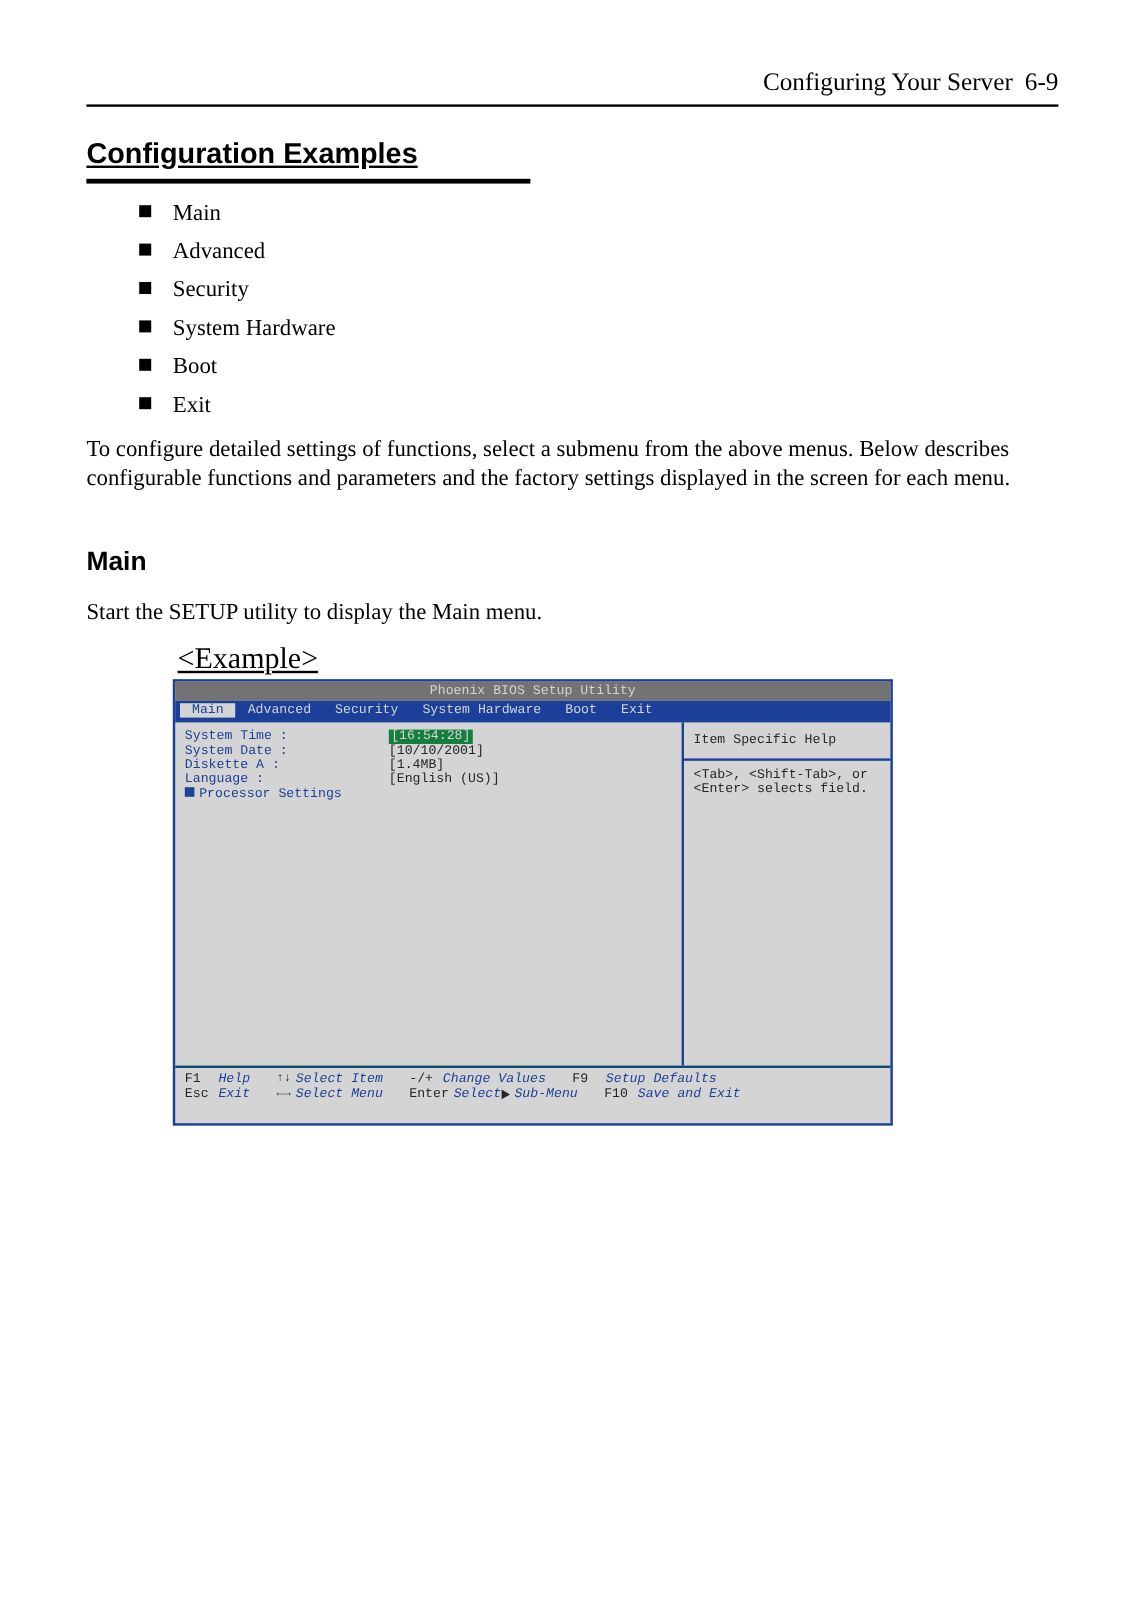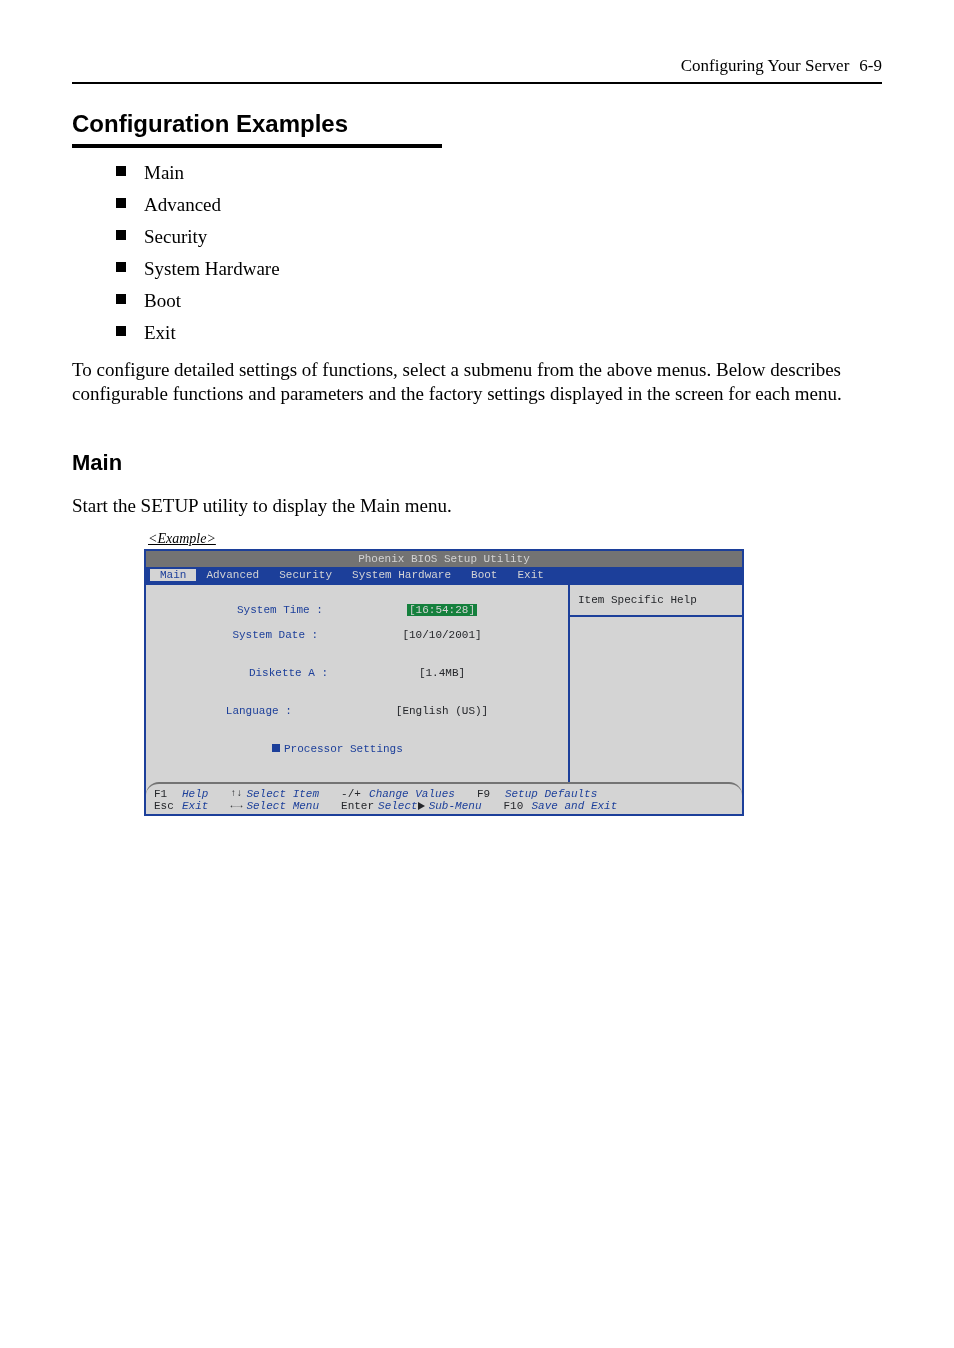--- a/index.html
+++ b/index.html
@@ -12,33 +12,34 @@
   .page {
     width: 954px;
     min-height: 1348px;
     padding: 56px 72px 0 72px;
     box-sizing: border-box;
     position: relative;
   }
   .running-head {
     display: flex;
     justify-content: flex-end;
-    font-size: 17px;
+    font-size: 21px;
     margin-bottom: 6px;
   }
   .running-head .page-no {
     margin-left: 10px;
   }
   .hr-full {
     border: none;
     border-top: 2px solid #000;
     margin: 0 0 26px 0;
   }
   .h1-block {
     margin: 0 0 14px 0;
+    text-decoration: underline;
   }
   .h1-block h2 {
     font-family: Arial, Helvetica, sans-serif;
     font-size: 24px;
     font-weight: bold;
     margin: 0 0 6px 0;
   }
   .h1-underline {
     border: none;
     border-top: 4px solid #000;
@@ -72,24 +73,23 @@
     left: 0;
     top: 4px;
     width: 10px;
     height: 10px;
     background: #000;
   }
   .example-wrap {
     margin-left: 72px;
   }
   .example-label {
-    font-size: 14px;
+    font-size: 25px;
     text-decoration: underline;
     margin: 0 0 2px 4px;
-    font-style: italic;
   }
 
   
   .bios {
     width: 600px;
     border: 2.5px solid #1c3f9a;
     font-family: "Courier New", Courier, monospace;
     font-size: 11px;
     color: #1c3f9a;
     background: #d4d4d4;
@@ -141,22 +141,21 @@
     border-bottom: 2px solid #1c3f9a;
     height: 18px;
     display: flex;
     align-items: center;
   }
   .bios-right-bottom {
     height: 242px;
   }
   .bios-row {
     display: flex;
-    margin: 13px 0;
-    justify-content: center;
+    margin: 0 0;
   }
   .bios-row .k {
     flex: 0 0 170px;
   }
   .bios-row .v {
     color: #24262a;
   }
   .bios-row.hl .v {
     background: #15803d;
     color: #d4d4d4;
@@ -164,26 +163,25 @@
   }
   .bios-row .proc-glyph {
     display: inline-block;
     width: 8px;
     height: 8px;
     background: #1c3f9a;
     margin-right: 4px;
     vertical-align: 0;
   }
   .bios-footer {
-    border-top: 2px solid #737373;
+    border-top: 2px solid #0c4a6e;
     display: flex;
     flex-wrap: wrap;
-    padding: 4px 8px 2px 8px;
-    box-sizing: border-box;
-    border-radius: 13px;
+    padding: 4px 8px 18px 8px;
+    box-sizing: border-box;
   }
   .bios-footer .hint {
     display: flex;
     align-items: center;
     white-space: nowrap;
     margin-right: 8px;
     color: #24262a;
   }
   .bios-footer .key {
     color: #24262a;
@@ -290,20 +288,21 @@
               <span class="k"></span>
               <span class="v"></span>
             </div>
             <div class="bios-row">
               <span class="k"><span class="proc-glyph"></span>Processor Settings</span>
               <span class="v"></span>
             </div>
           </div>
         <div class="bios-right">
           <div class="bios-right-top">Item Specific Help</div>
+          <div class="bios-right-bottom">&lt;Tab&gt;, &lt;Shift-Tab&gt;, or &lt;Enter&gt; selects field.</div>
         </div>
       </div>
 
       <div class="bios-footer" id="bios-footer">
           <div style="width: 100%; display: flex;">
             <span class="hint">
               <span class="key">F1</span>
               <span class="lbl">Help</span>
             </span>
             <span class="hint">

